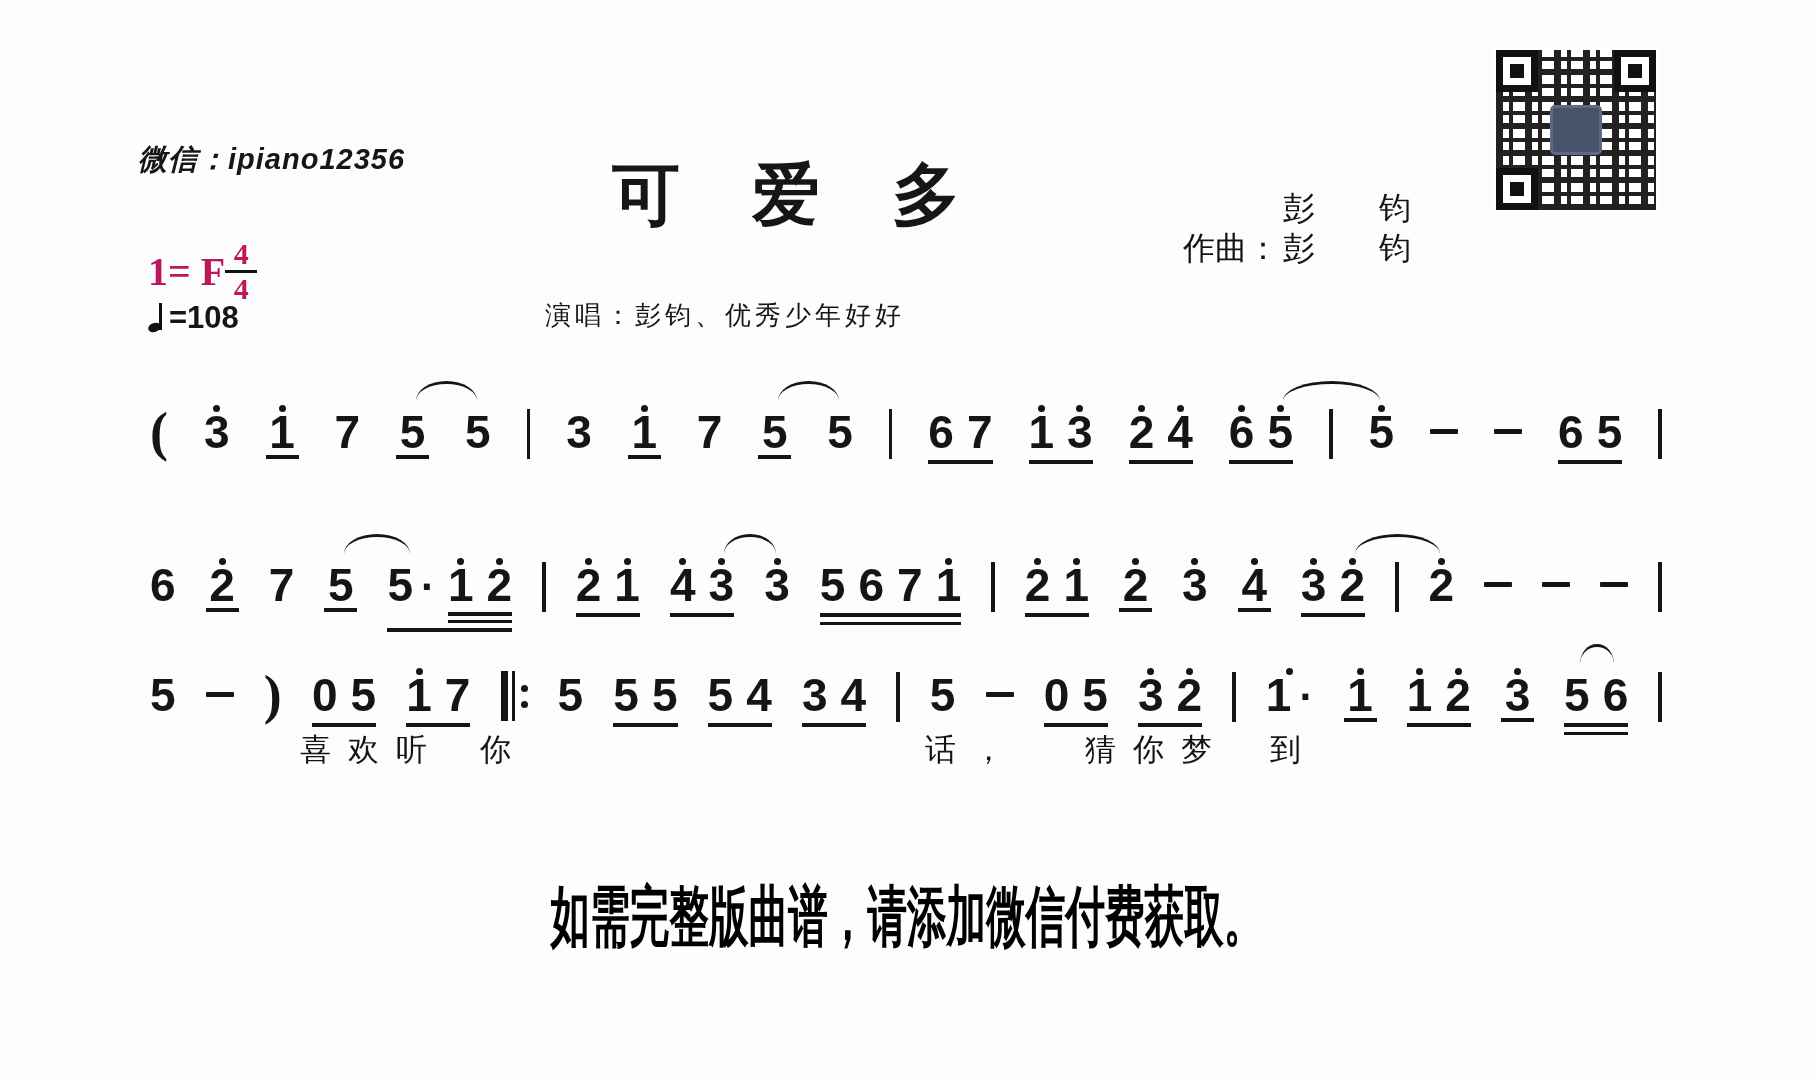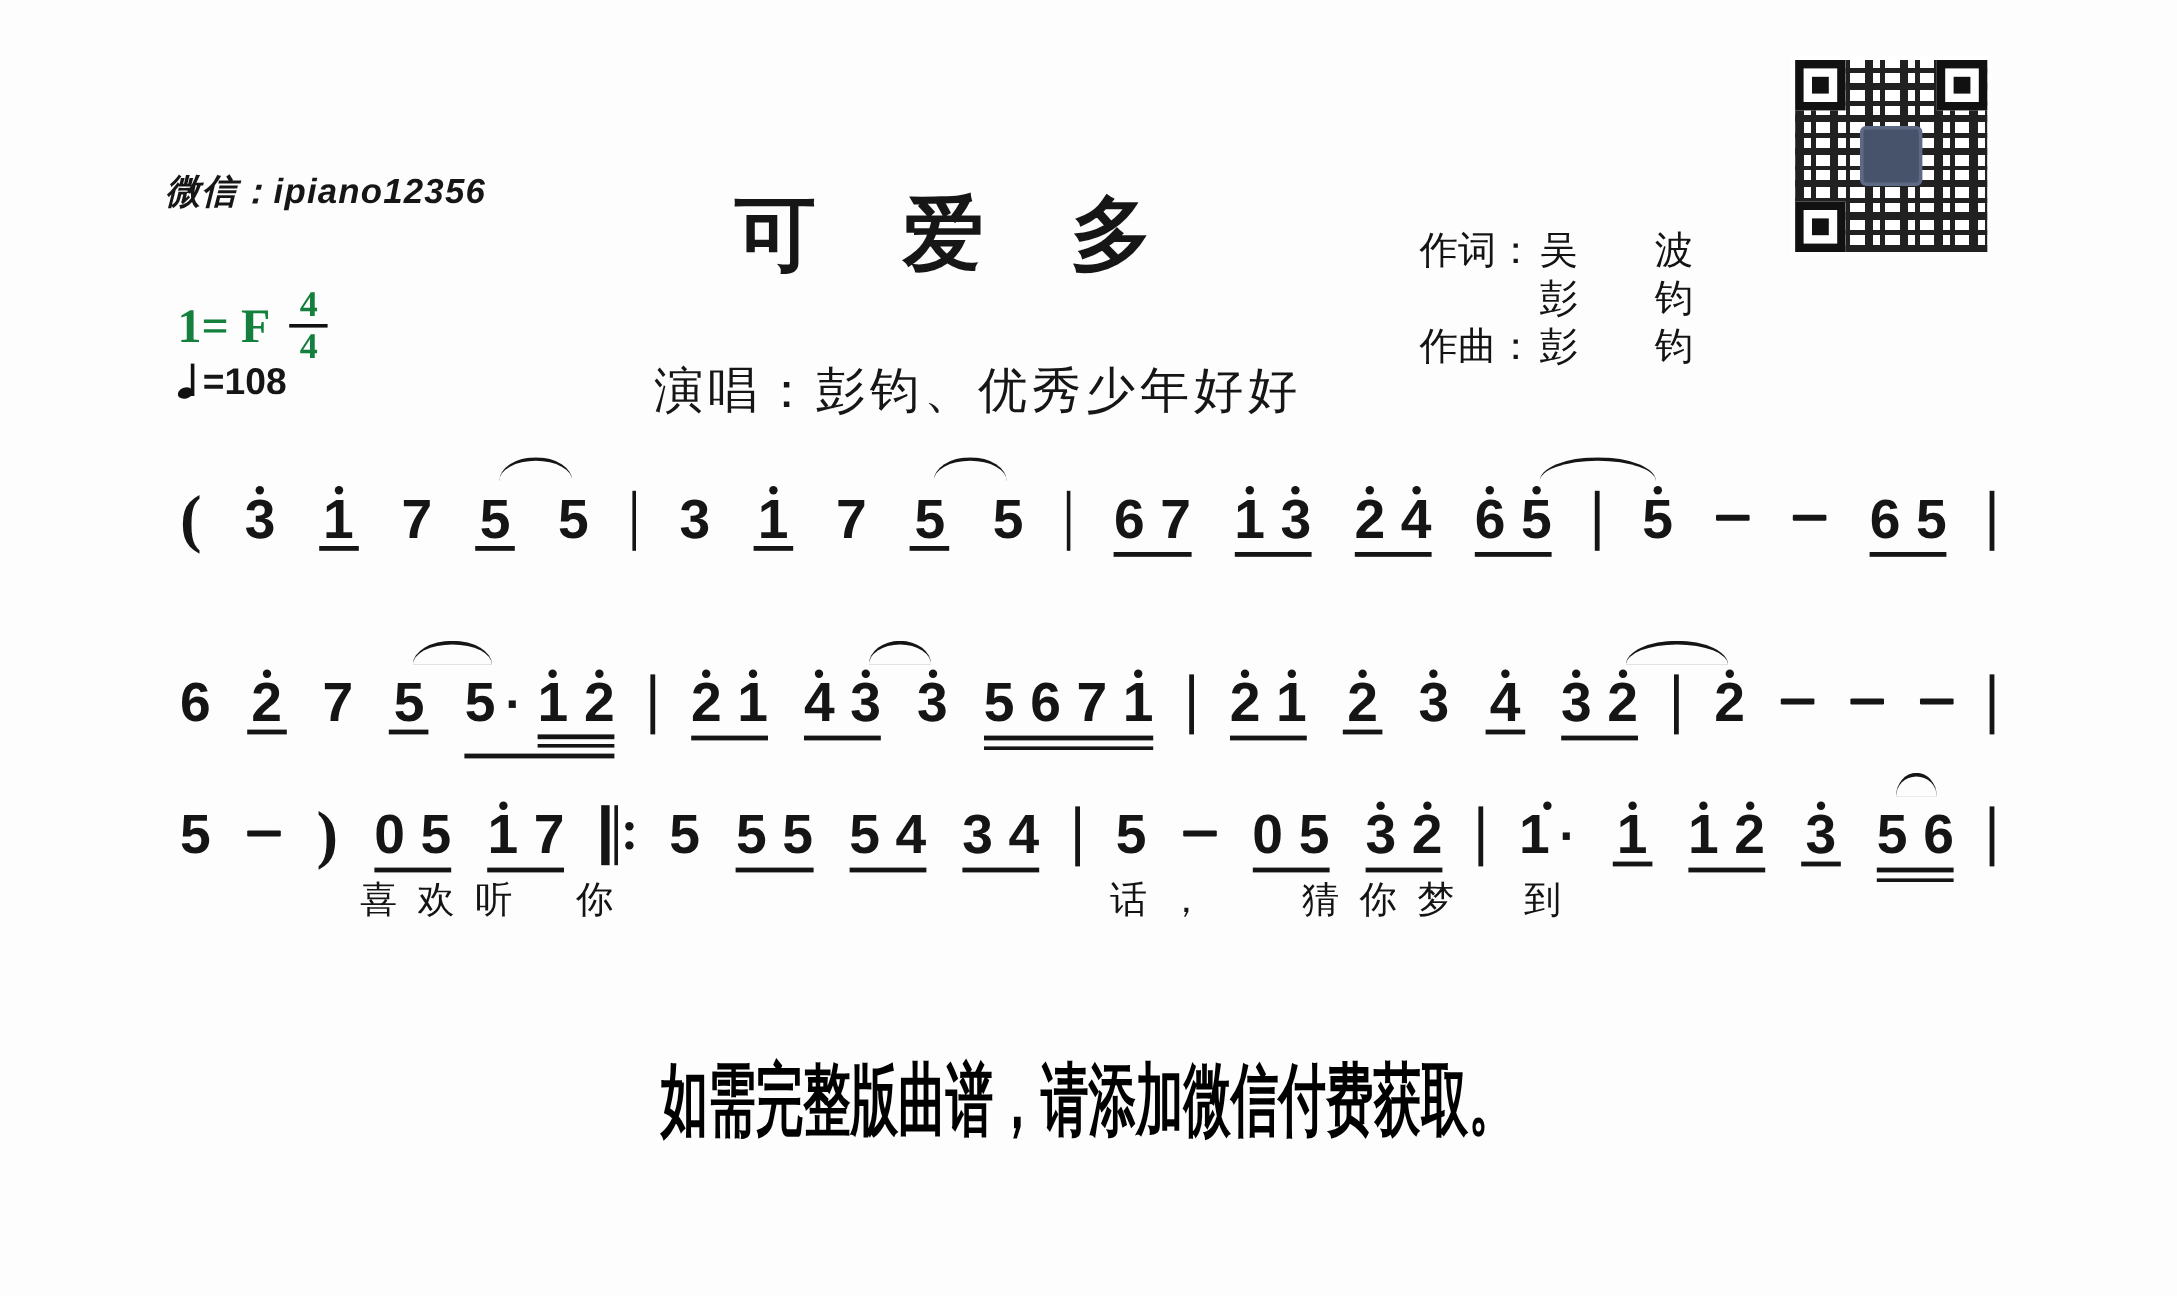--- a/index.html
+++ b/index.html
@@ -4,32 +4,32 @@
 <style>
   html,body{margin:0;padding:0}
   body{width:1814px;height:1080px;position:relative;overflow:hidden;
        background:#fdfdfd;color:#161616;font-family:"Liberation Sans",sans-serif}
 
   
   .wechat-note{position:absolute;left:138px;top:140px;font-size:29px;font-weight:700;
                font-style:italic;letter-spacing:1px;font-family:"Liberation Sans",sans-serif}
   .song-title{position:absolute;left:612px;top:150px;font-size:68px;font-weight:700;
               letter-spacing:72px;white-space:nowrap;font-family:"Liberation Serif",serif}
-  .keyrow{position:absolute;left:148px;top:240px;display:flex;align-items:center;gap:16px;
-          font-family:"Liberation Serif",serif;font-weight:700;font-size:40px;color:#15803d}
+  .keyrow{position:absolute;left:148px;top:240px;display:flex;align-items:center;gap:0;
+          font-family:"Liberation Serif",serif;font-weight:700;font-size:40px;color:#be185d}
   .frac{display:inline-flex;flex-direction:column;align-items:center}
   .frac .fr{font:700 30px/28px "Liberation Serif",serif}
   .frbar{width:32px;height:3px;background:#111;margin:2px 0}
   .temporow{position:absolute;left:148px;top:300px;display:flex;align-items:center;
             font-weight:700;font-size:31px;font-family:Liberation Sans, sans-serif}
   .qnote{position:relative;width:18px;height:30px;display:inline-block;margin-right:3px}
   .qnote .head{position:absolute;left:0;bottom:1px;width:13px;height:9px;background:#111;
                border-radius:50%;transform:rotate(-18deg)}
   .qnote .stem{position:absolute;left:11px;top:0;width:3px;height:27px;background:#111}
-  .singer{position:absolute;left:545px;top:298px;font-size:41px;letter-spacing:4px;
+  .singer{position:absolute;left:545px;top:298px;font-size:26px;letter-spacing:4px;
           white-space:nowrap;font-family:Liberation Mono, monospace}
   .credits{position:absolute;left:1183px;top:188px;font-family:"Liberation Serif",serif;
            font-size:32px;color:#141414}
   .crow{display:flex;height:40px;line-height:40px;white-space:pre}
   .clabel{display:inline-block;width:100px}
 
   
   .qr{position:absolute;left:1492px;top:46px;width:168px;height:168px;background:#fff}
   .qr-pattern{position:absolute;inset:4px;background-color:#f2f2f2;opacity:.93;background:
     repeating-linear-gradient(90deg,#111 0 7px,transparent 7px 13px,#111 13px 17px,transparent 17px 29px),
@@ -101,24 +101,20 @@
       <span class="head"></span>
       <span class="stem"></span>
     </span>
   <span>=108</span>
 </div>
 
 <div class="singer">演唱：彭钧、优秀少年好好</div>
 
 <div class="credits">
   <div class="crow">
-    <span class="clabel">作词：</span>
-    <span class="cname">吴　　波</span>
-  </div>
-  <div class="crow">
     <span class="clabel"></span>
     <span class="cname">彭　　钧</span>
   </div>
   <div class="crow">
     <span class="clabel">作曲：</span>
     <span class="cname">彭　　钧</span>
   </div>
 </div>
 
 <div class="qr">

